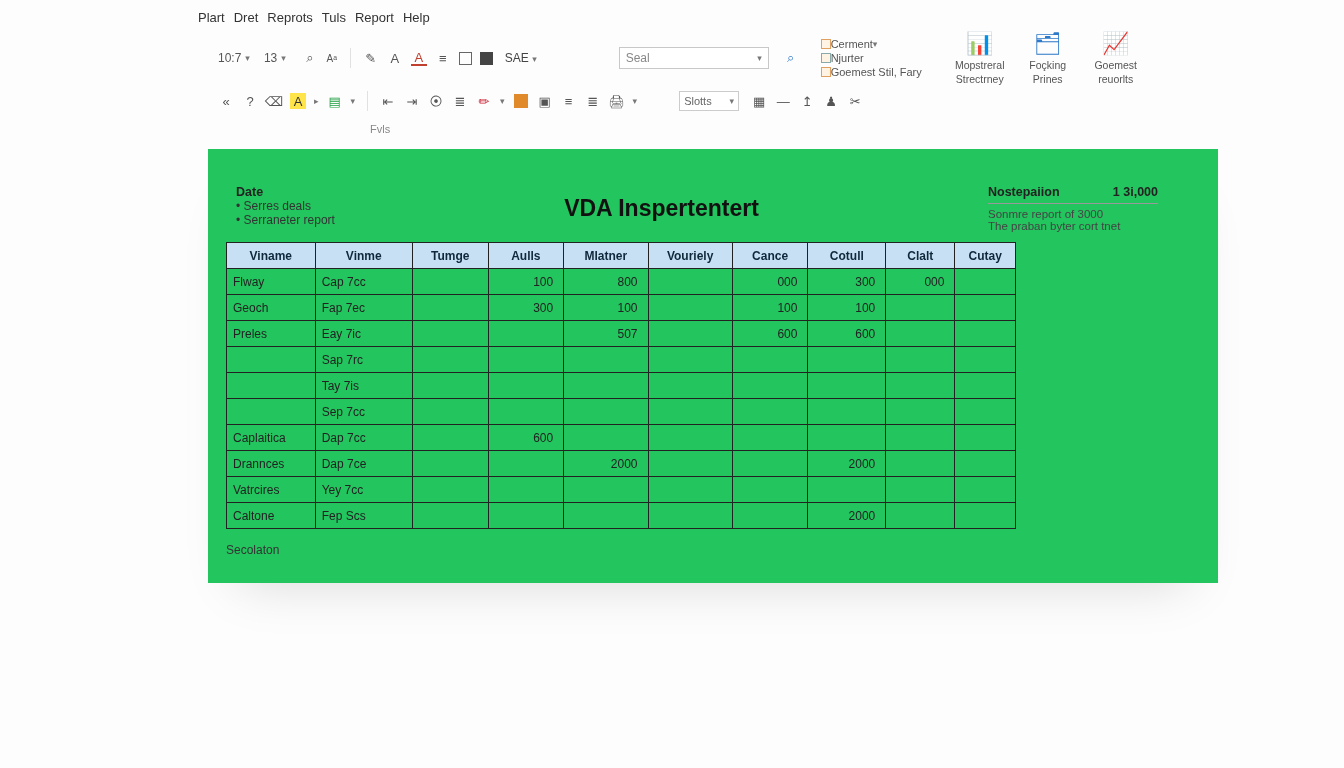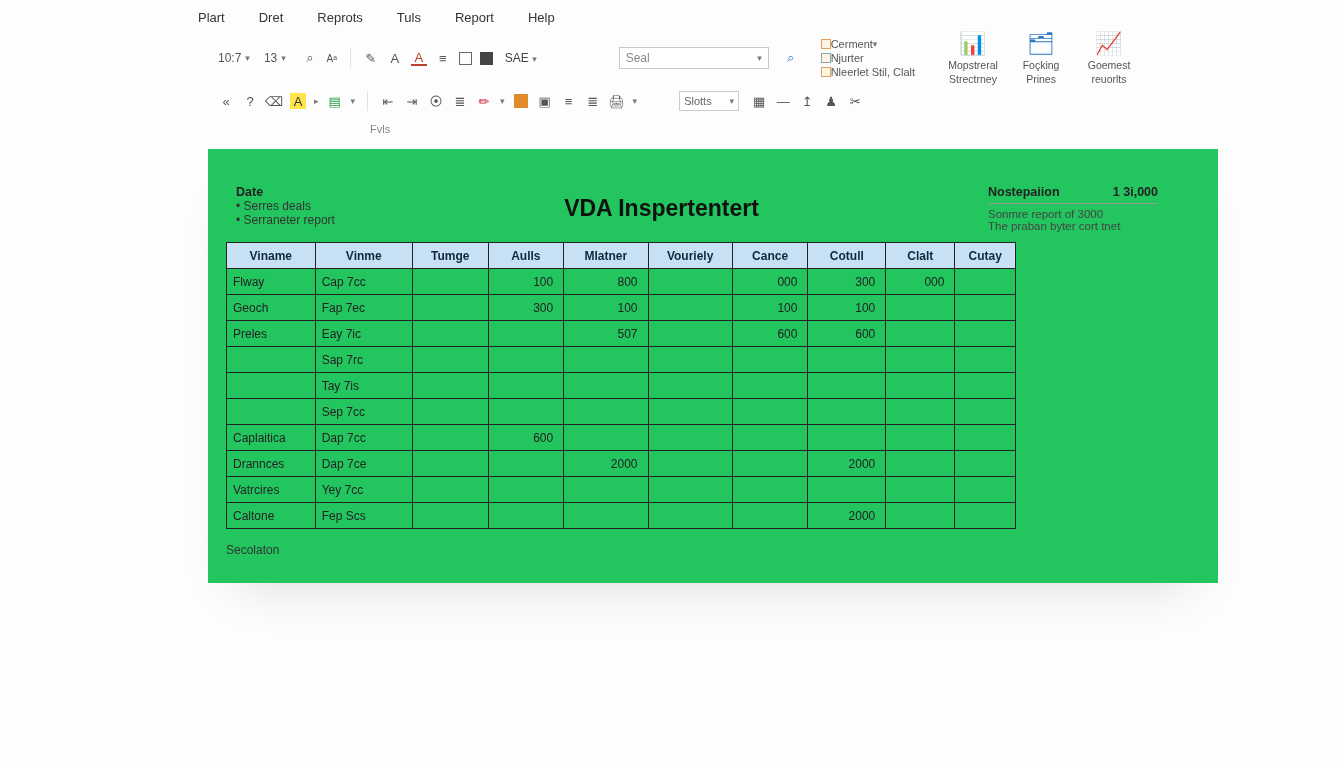--- a/index.html
+++ b/index.html
@@ -7,21 +7,21 @@
     font-family: "Segoe UI", Arial, sans-serif;
     background: #fdfdfd;
     width: 1344px;
     height: 768px;
     overflow: hidden;
     color: #222;
   }
   
   .menubar {
     display: flex;
-    gap: 34px;
+    gap: 9px;
     padding: 10px 0 6px 198px;
     font-size: 13px;
     color: #333;
   }
   .menubar span { cursor: pointer; }
   
   .ribbon {
     display: flex;
     flex-direction: column;
     gap: 6px;
@@ -191,21 +191,21 @@
         <span class="sq"></span>
         <span>Cerment</span>
         <span class="drop">▾</span>
       </div>
       <div class="link-item">
         <span class="sq" style="border-color:#8aa;"></span>
         <span>Njurter</span>
       </div>
       <div class="link-item">
         <span class="sq"></span>
-        <span>Nleerlet Stil, Clalt</span>
+        <span>Goemest Stil, Fary</span>
       </div>
     </div>
 
     <div class="big-group">
       <div class="big-btn">
         <span class="big-ico">📊</span>
         <span>Mopstreral</span>
         <span>Strectrney</span>
       </div>
       <div class="big-btn">

